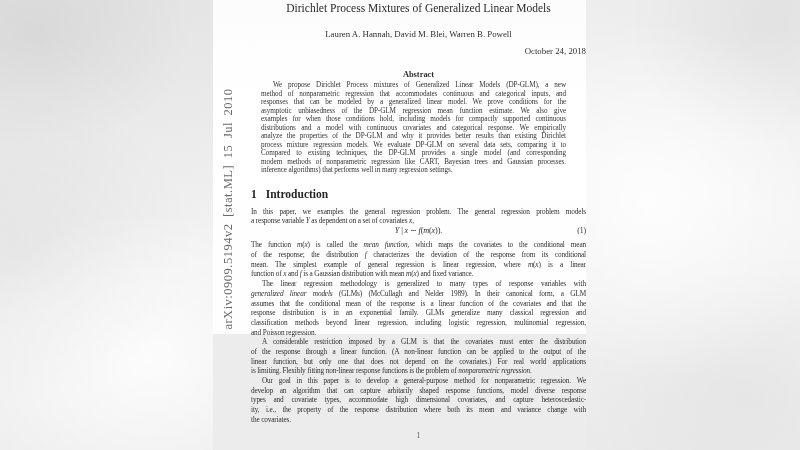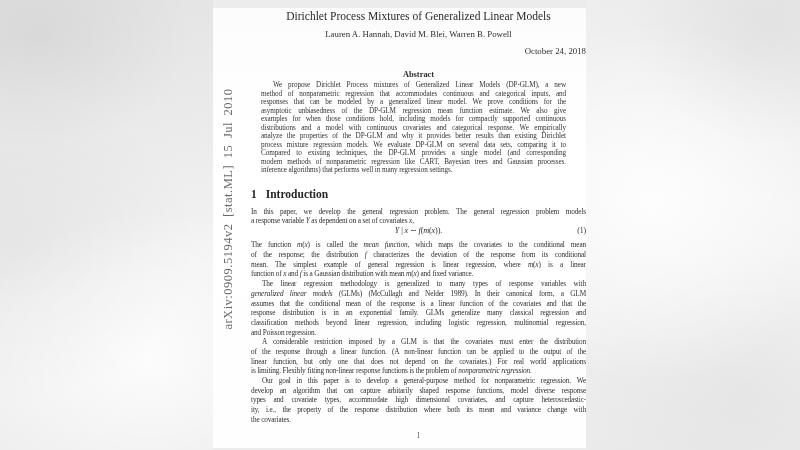--- a/index.html
+++ b/index.html
@@ -19,21 +19,21 @@
   }
   .bg-right {
     position: absolute; left: 586px; top: 0; width: 214px; height: 450px;
     background:
       radial-gradient(200px 170px at 85% 6%, rgba(0,0,0,0.045), rgba(0,0,0,0) 70%),
       radial-gradient(260px 240px at 30% 45%, rgba(255,255,255,0.85), rgba(255,255,255,0) 75%),
       radial-gradient(240px 200px at 75% 88%, rgba(0,0,0,0.035), rgba(0,0,0,0) 75%),
       linear-gradient(195deg, #ebebeb 0%, #f4f4f4 42%, #efefef 75%, #ebebeb 100%);
   }
   .page {
-    position: absolute; left: 213px; top: 8px; width: 373px; height: 440px;
+    position: absolute; left: 213px; top: 0; width: 373px; height: 334px;
     background: linear-gradient(180deg, #fcfcfc 0%, #ffffff 30%, #fefefe 100%);
   }
   .arxiv-side {
     position: absolute; left: 88px; top: 201px; width: 280px; height: 16px;
     transform: rotate(-90deg);
     text-align: center;
     font-size: 12.5px; line-height: 16px;
     letter-spacing: 0.5px; word-spacing: 3px;
     color: #6a6a6a;
     white-space: nowrap;
@@ -41,21 +41,21 @@
   .content {
     position: absolute; left: 38px; top: 0; width: 335px;
     padding-top: 2px;
     color: #2f2f2f;
   }
   .title {
     text-align: center; font-size: 11.5px; line-height: 12px;
     color: #2a2a2a; white-space: nowrap;
   }
   .authors {
-    margin-top: 8px; text-align: center;
+    margin-top: 16px; text-align: center;
     font-size: 8.8px; line-height: 9px; white-space: nowrap;
   }
   .date {
     margin-top: 8px; text-align: right;
     font-size: 8.8px; line-height: 9px;
   }
   .abstract-head {
     margin-top: 14px; text-align: center;
     font-size: 8.4px; line-height: 9px; font-weight: bold;
   }
@@ -120,21 +120,21 @@
         <div class="jline">modern methods of nonparametric regression like CART, Bayesian trees and Gaussian processes.</div>
         <div class="lline">inference algorithms) that performs well in many regression settings.</div>
       </div>
 
     <div class="section-head">
       <span class="sec-num">1</span><span>Introduction</span>
     </div>
 
     <div class="paragraphs" id="body-blocks">
         <div class="para first-gap">
-          <div class="jline">In this paper, we develop the general regression problem. The general regression problem models</div>
+          <div class="jline">In this paper, we examples the general regression problem. The general regression problem models</div>
           <div class="lline">a response variable <i>Y</i> as dependent on a set of covariates <i>x</i>,</div>
         </div>
         <div class="equation"><span><i>Y</i> | <i>x</i> ∼ <i>f</i>(<i>m</i>(<i>x</i>)).</span><span class="eq-num">(1)</span></div>
         <div class="para after-eq">
           <div class="jline">The function <i>m</i>(<i>x</i>) is called the <i>mean function</i>, which maps the covariates to the conditional mean</div>
           <div class="jline">of the response; the distribution <i>f</i> characterizes the deviation of the response from its conditional</div>
           <div class="jline">mean. The simplest example of general regression is linear regression, where <i>m</i>(<i>x</i>) is a linear</div>
           <div class="lline">function of <i>x</i> and <i>f</i> is a Gaussian distribution with mean <i>m</i>(<i>x</i>) and fixed variance.</div>
         </div>
         <div class="para">

